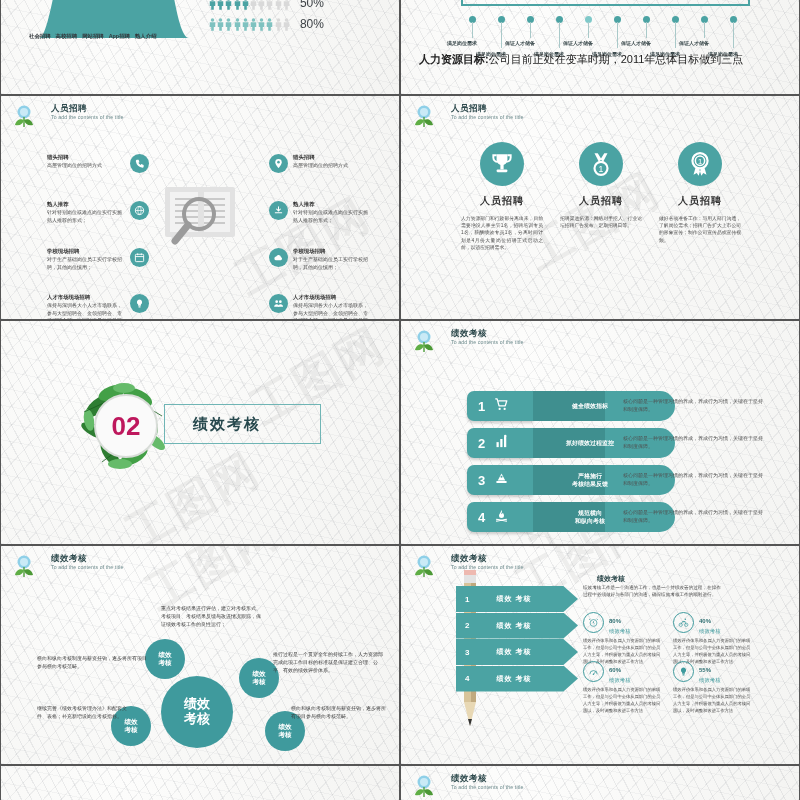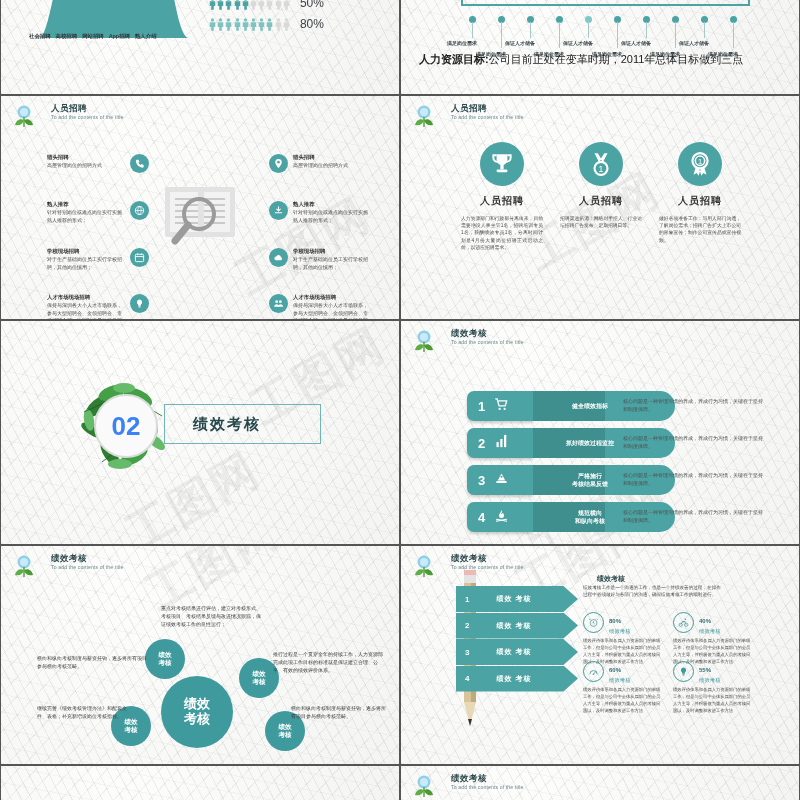--- a/index.html
+++ b/index.html
@@ -75,21 +75,21 @@
   .d-ring{width:44px;height:44px;border-radius:50%;background:#4ba3a3;margin:0 auto;display:flex;align-items:center;justify-content:center;}
   .d-t{font-size:10px;font-weight:bold;color:#333;margin-top:8px;letter-spacing:1px;}
   .d-p{font-size:4.8px;color:#4a4a4a;line-height:1.5;margin-top:7px;padding:0 14px;text-align:justify;}
 
   
   .e-wrap{position:absolute;left:75px;top:55px;display:flex;align-items:center;}
   .leaf-cluster{position:relative;width:96px;height:96px;}
   .e-circle{
     position:absolute;left:18px;top:18px;width:60px;height:60px;border-radius:50%;
     background:#fafafa;border:2px solid #d8dcd8;display:flex;align-items:center;justify-content:center;
-    font-size:26px;font-weight:bold;color:#3b82f6;font-family:"Liberation Sans",sans-serif;z-index:3;
+    font-size:26px;font-weight:bold;color:#be185d;font-family:"Liberation Sans",sans-serif;z-index:3;
   }
   .e-box{margin-left:-8px;width:155px;height:38px;border:1.5px solid #6fb5b5;display:flex;align-items:center;}
   .e-box span{font-size:15px;font-weight:bold;color:#26484d;margin-left:28px;letter-spacing:2px;}
 
   
   .f-row{position:absolute;left:66px;height:30px;display:flex;align-items:stretch;}
   .f-left{width:66px;background:#4ba3a3;border-radius:7px 0 0 7px;display:flex;align-items:center;gap:9px;padding-left:11px;box-sizing:border-box;
           box-shadow:0 2px 3px rgba(0,0,0,.18);}
   .f-num{font-size:13px;color:#fff;font-weight:bold;}
   .f-mid{width:72px;background:#3f8f8f;clip-path:polygon(0 0,100% 0,100% 100%,0 100%);}

